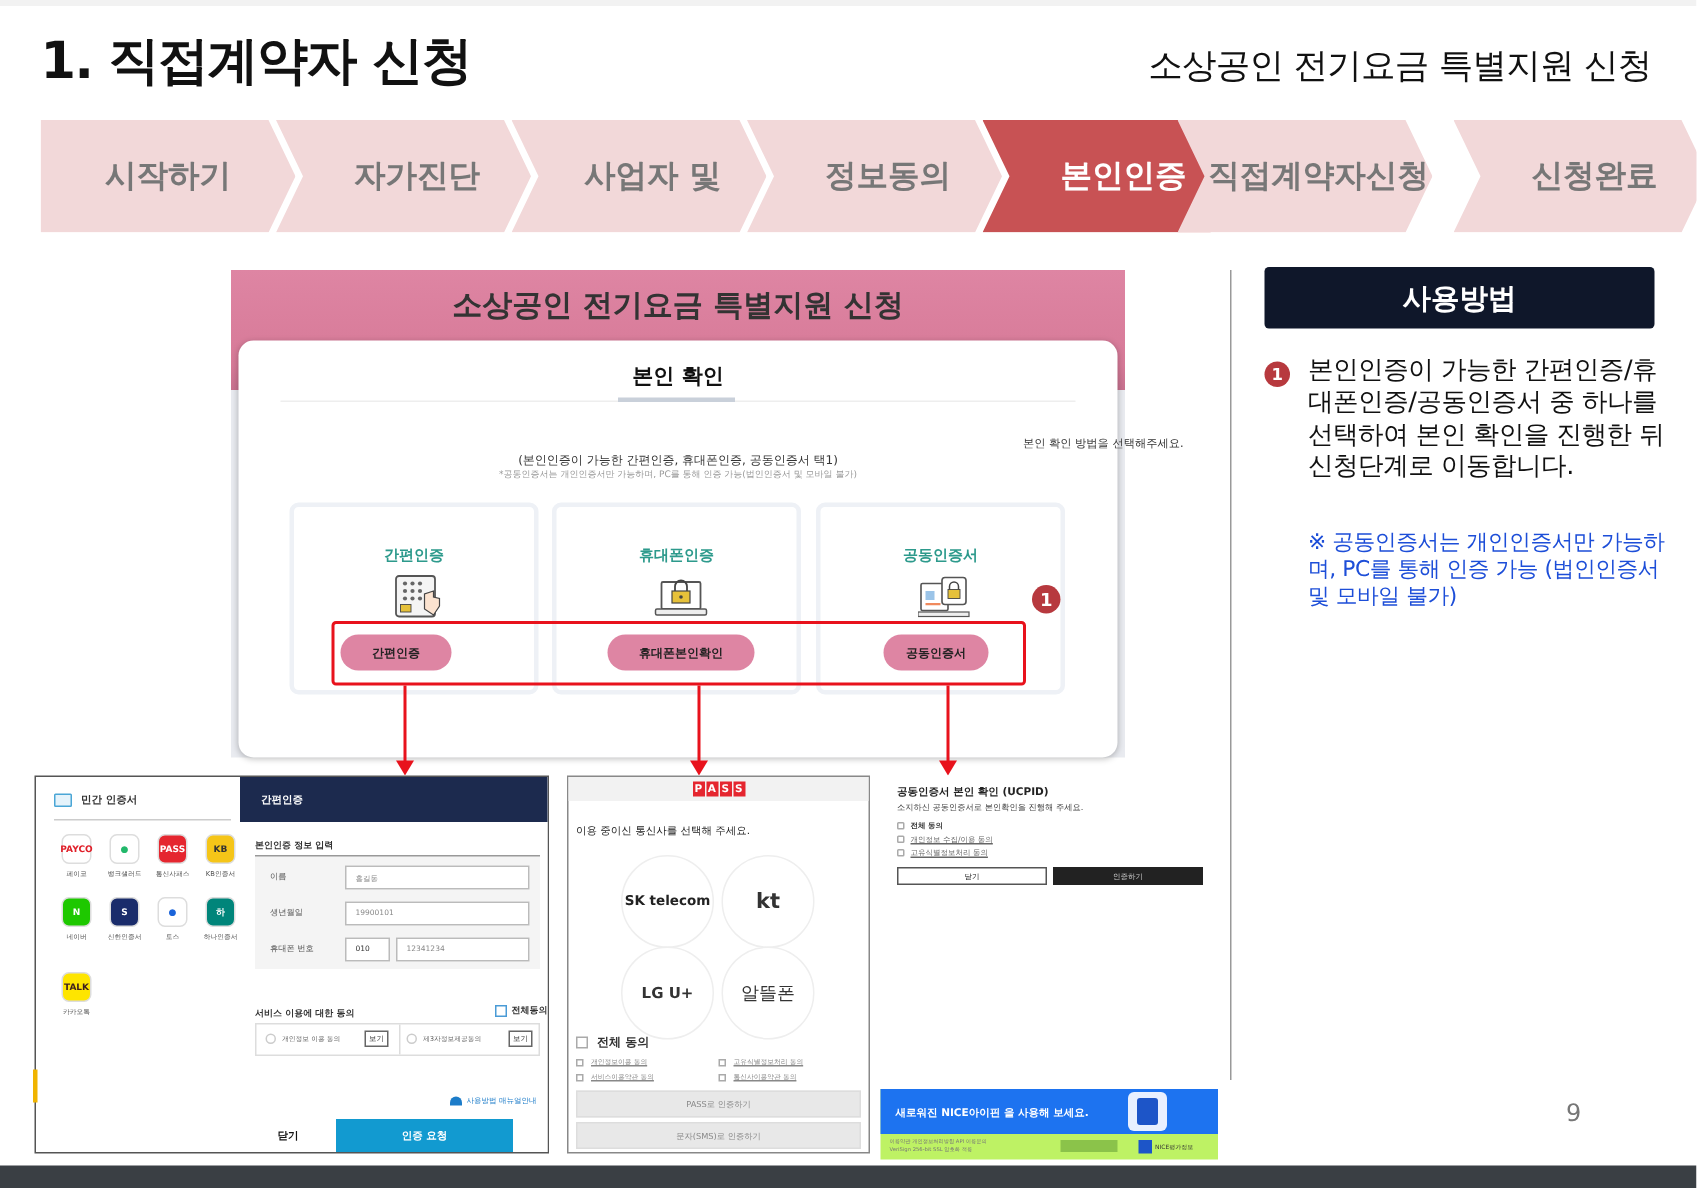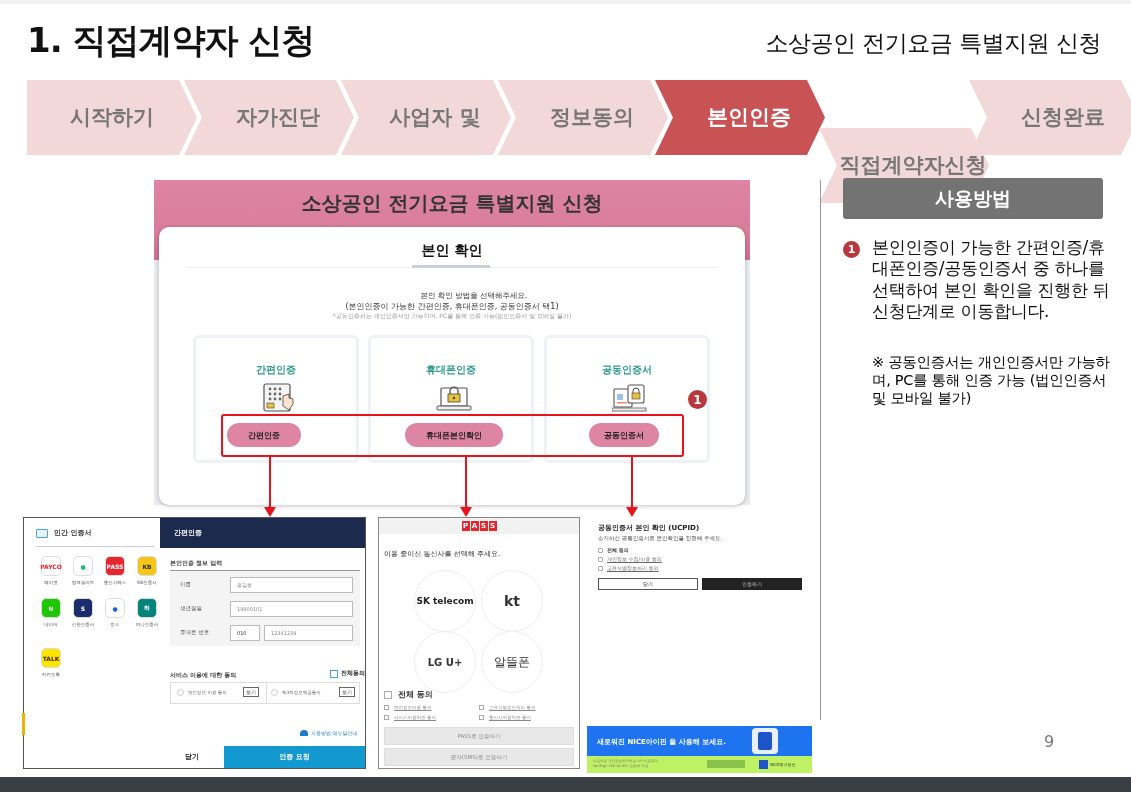--- a/index.html
+++ b/index.html
@@ -13,34 +13,34 @@
 .step span{display:block}
 .sec-div{position:absolute;left:820px;top:180px;width:1px;height:540px;background:#999}
 .frame{position:absolute;left:154px;top:180px;width:596px;height:325px;background:#fff}
 .frame-head{position:absolute;left:0;top:0;width:596px;height:90px;background:linear-gradient(#de85a3,#d77a98 70%,#bf6d8a);}
 .frame-head-title{position:absolute;left:0;top:10px;width:596px;text-align:center;font-size:20px;font-weight:bold;color:#333}
 .frame-bg{position:absolute;left:0;top:80px;width:596px;height:245px;background:#e9ebf0}
 .card{position:absolute;left:5px;top:47px;width:586px;height:278px;background:#fff;border-radius:10px;box-shadow:0 1px 4px rgba(0,0,0,.25)}
 .card-title{position:absolute;left:0;top:15px;width:586px;text-align:center;font-size:14px;font-weight:bold}
 .card-rule{position:absolute;left:28px;top:40px;width:530px;height:1px;background:#eee}
 .card-underline{position:absolute;left:253px;top:38px;width:78px;height:3px;background:#c9d0da}
-.desc1{position:absolute;left:0;top:64px;width:630px;text-align:center;font-size:7.5px;color:#333}
+.desc1{position:absolute;left:0;top:64px;width:630px;text-align:right;font-size:7.5px;color:#333}
 .desc2{position:absolute;left:0;top:74px;width:586px;text-align:center;font-size:8px;color:#333;font-weight:normal}
 .desc3{position:absolute;left:0;top:85px;width:586px;text-align:center;font-size:6px;color:#999}
 .opt{position:absolute;top:108px;width:166px;height:128px;border:3px solid #eef1f6;border-radius:6px;background:#fff}
 .opt-label{position:absolute;left:0;top:25px;width:100%;text-align:center;font-size:10px;color:#2d9a8c;font-weight:bold}
 .opt-icon{position:absolute;left:65px;top:45px;width:36px;height:30px}
 .opt-btn{position:absolute;top:85px;height:24px;border-radius:12px;background:#de85a3;color:#222;font-size:8px;font-weight:bold;display:flex;align-items:center;justify-content:center}
 .redbox{position:absolute;left:221px;top:414px;width:463px;height:43px;border:2px solid #e8121c;border-radius:3px}
 .arrow{position:absolute;width:2px;background:#e8121c}
 .arrowhead{position:absolute;width:0;height:0;border-left:6px solid transparent;border-right:6px solid transparent;border-top:10px solid #e8121c}
 .badge{position:absolute;width:19px;height:19px;border-radius:50%;background:#b7393e;color:#fff;font-size:12px;font-weight:bold;display:flex;align-items:center;justify-content:center}
-.help-head{position:absolute;left:843px;top:178px;width:260px;height:41px;background:#737373;border-radius:3px;color:#fff;font-size:19px;font-weight:bold;display:flex;align-items:center;justify-content:center}
+.help-head{position:absolute;left:843px;top:178px;width:260px;height:41px;background:#0f172a;border-radius:3px;color:#fff;font-size:19px;font-weight:bold;display:flex;align-items:center;justify-content:center}
 .help-text{position:absolute;left:872px;top:237px;width:240px;font-size:17px;line-height:1.25;color:#111;letter-spacing:-0.3px}
-.help-note{position:absolute;left:872px;top:353px;width:240px;font-size:14.5px;line-height:1.25;color:#000000;letter-spacing:-0.3px}
+.help-note{position:absolute;left:872px;top:353px;width:240px;font-size:14.5px;line-height:1.25;color:#1d4ed8;letter-spacing:-0.3px}
 .page-num{position:absolute;left:1044px;top:732px;font-size:16px;color:#777}
 .footer{position:absolute;left:0;top:777px;width:1131px;height:15px;background:#3a3f44}
 
 .ss1{position:absolute;left:23px;top:517px;width:343px;height:252px;border:1px solid #555;background:#fff}
 .ss1-left{position:absolute;left:0;top:0;width:136px;height:250px;background:#fff}
 .ss1-lhead{position:absolute;left:12px;top:10px;font-size:7px;font-weight:bold;color:#333;display:flex;align-items:center;gap:6px}
 .ss1-lrule{position:absolute;left:12px;top:28px;width:118px;height:1px;background:#ccc}
 .app{position:absolute;width:30px;text-align:center}
 .app .ic{width:20px;height:20px;border-radius:5px;margin:0 auto;display:flex;align-items:center;justify-content:center;font-size:6px;font-weight:bold;color:#fff;border:1px solid #ddd}
 .app .lb{font-size:4.5px;color:#555;margin-top:4px;white-space:nowrap}
@@ -54,21 +54,21 @@
 .ss1-in{position:absolute;top:4px;height:16px;background:#fff;border:1px solid #bbb;font-size:5px;color:#888;padding:4px 0 0 6px}
 .ss1-agree{position:absolute;left:10px;top:153px;font-size:6px;font-weight:bold;color:#333}
 .ss1-all{position:absolute;left:170px;top:151px;font-size:6px;color:#333;font-weight:bold;display:flex;align-items:center;gap:3px}
 .chk{width:8px;height:8px;border:1px solid #4a9bd6;background:#fff;display:inline-block}
 .ss1-agbox{position:absolute;left:10px;top:164px;width:190px;height:22px;border:1px solid #ddd;background:#fff}
 .ss1-ag{position:absolute;top:6px;font-size:4.5px;color:#666;display:flex;align-items:center;gap:4px}
 .rad{width:7px;height:7px;border:1px solid #ccc;border-radius:50%;display:inline-block}
 .viewbtn{position:absolute;top:4px;font-size:5px;border:1px solid #666;padding:1px 2px;color:#333;background:#fff}
 .ss1-manual{position:absolute;left:140px;top:212px;font-size:5px;color:#1c7cc9;display:flex;align-items:center;gap:3px}
 .ss1-close{position:absolute;left:0;top:228px;width:64px;height:22px;background:#fff;font-size:7px;font-weight:bold;display:flex;align-items:center;justify-content:center}
-.ss1-req{position:absolute;left:64px;top:228px;width:141px;height:22px;background:#129ad0;color:#fff;font-size:7px;font-weight:bold;display:flex;align-items:center;justify-content:center}
+.ss1-req{position:absolute;left:64px;top:228px;width:118px;height:22px;background:#129ad0;color:#fff;font-size:7px;font-weight:bold;display:flex;align-items:center;justify-content:center}
 
 .ss2{position:absolute;left:378px;top:517px;width:202px;height:252px;border:1px solid #888;background:#fff}
 .ss2-head{position:absolute;left:0;top:0;width:200px;height:16px;background:#f2f2f2;display:flex;align-items:center;justify-content:center}
 .pass{display:flex;gap:1px}
 .pass span{background:#e5262f;color:#fff;font-size:7px;font-weight:bold;width:8px;height:10px;display:flex;align-items:center;justify-content:center}
 .ss2-q{position:absolute;left:5px;top:31px;font-size:7px;color:#222}
 .tel{position:absolute;width:62px;height:62px;border:1px solid #eee;border-radius:50%;display:flex;align-items:center;justify-content:center;font-weight:bold;color:#333}
 .ss2-all{position:absolute;left:5px;top:171px;font-size:8px;font-weight:bold;color:#333;display:flex;align-items:center;gap:6px}
 .sq{width:8px;height:8px;border:1px solid #aaa;display:inline-block;background:#fff}
 .ss2-ag{position:absolute;font-size:4.5px;color:#888;display:flex;align-items:center;gap:5px;text-decoration:underline}
@@ -108,21 +108,21 @@
     </div>
     <div class="step" style="left: 314px; width: 170px; clip-path: polygon(0px 0px, 152px 0px, 170px 50%, 152px 100%, 0px 100%, 18px 50%); padding-left: 18px; gap: 44px;">
       <span>사업자 및</span>
     </div>
     <div class="step active" style="left: 628px; width: 170px; clip-path: polygon(0px 0px, 152px 0px, 170px 50%, 152px 100%, 0px 100%, 18px 50%); padding-left: 18px;">
       <span>본인인증</span>
     </div>
     <div class="step" style="left: 471px; width: 170px; clip-path: polygon(0px 0px, 152px 0px, 170px 50%, 152px 100%, 0px 100%, 18px 50%); padding-left: 18px;">
       <span>정보동의</span>
     </div>
-    <div class="step" style="left: 792px; width: 170px; clip-path: polygon(0px 0px, 152px 0px, 170px 50%, 152px 100%, 0px 100%, 18px 50%); padding-left: 18px; margin-top: 48px;">
+    <div class="step" style="left: 758px; width: 170px; clip-path: polygon(0px 0px, 152px 0px, 170px 50%, 152px 100%, 0px 100%, 18px 50%); padding-left: 18px;">
       <span>직접계약자</span>
       <span>신청</span>
     </div>
     <div class="step" style="left: 942px; width: 170px; clip-path: polygon(0px 0px, 152px 0px, 170px 50%, 152px 100%, 0px 100%, 18px 50%); padding-left: 18px;">
       <span>신청완료</span>
     </div>
   </div>
 
 <div class="frame">
   <div class="frame-head">

